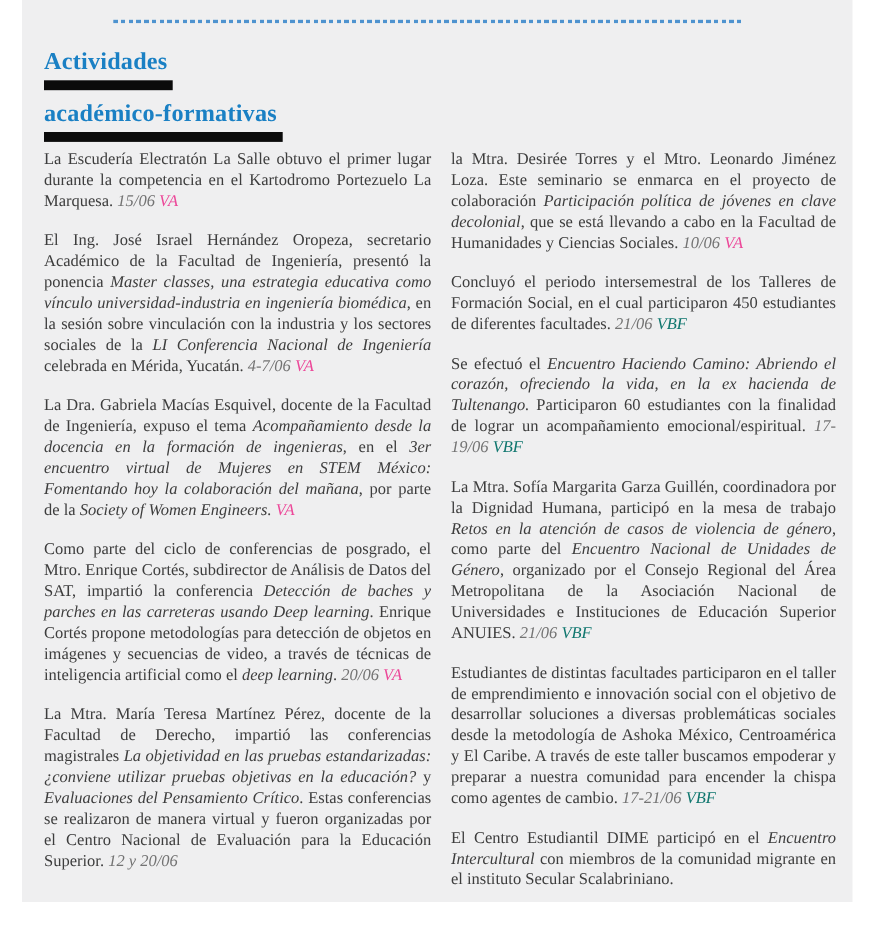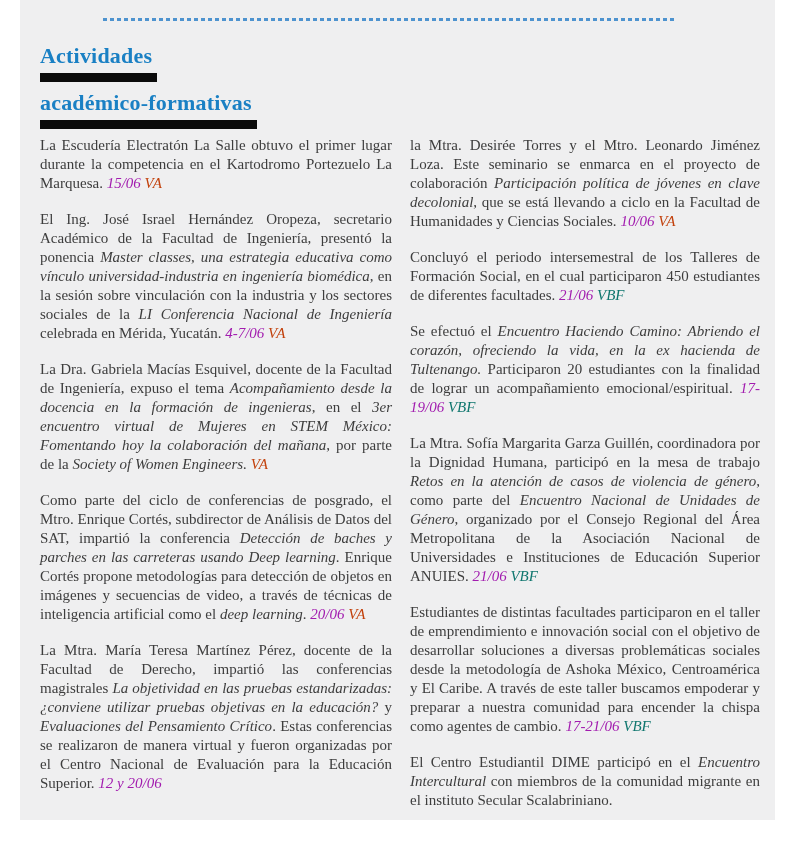--- a/index.html
+++ b/index.html
@@ -33,23 +33,23 @@
   .col{
     position:absolute;top:136px;
     text-align:justify;
     color:#3d3d3d;
     font-size:15px;line-height:19px;
   }
   .col-left{left:40px;width:352px;}
   .col-right{left:410px;width:350px;}
   .para{margin:0 0 17px 0;}
   .it{font-style:italic;}
-  .date{font-style:italic;color:#a21caf;}
+  .date{font-style:italic;color:#737373;}
   .tag{font-style:italic;}
-  .tag-VA{color:#c2410c;}
+  .tag-VA{color:#ec4899;}
   .tag-VBF{color:#0f766e;}
   .bottom-strip{
     position:absolute;left:20px;top:838px;
     width:755px;height:6px;background:#dcdcdc;
   }
 </style>
 </head>
 <body>
 
 <div class="page">
@@ -68,22 +68,22 @@
   </div>
 
   <div class="col col-left">
       <p class="para"><span>La Escudería Electratón La Salle obtuvo el primer lugar durante la competencia en el Kartodromo Portezuelo La Marquesa. </span><span class="date">15/06</span> <span class="tag tag-VA">VA</span></p>
       <p class="para"><span>El Ing. José Israel Hernández Oropeza, secretario Académico de la Facultad de Ingeniería, presentó la ponencia </span><span class="it">Master classes, una estrategia educativa como vínculo universidad-industria en ingeniería biomédica</span><span>, en la sesión sobre vinculación con la industria y los sectores sociales de la </span><span class="it">LI Conferencia Nacional de Ingeniería</span><span> celebrada en Mérida, Yucatán. </span><span class="date">4-7/06</span> <span class="tag tag-VA">VA</span></p>
       <p class="para"><span>La Dra. Gabriela Macías Esquivel, docente de la Facultad de Ingeniería, expuso el tema </span><span class="it">Acompañamiento desde la docencia en la formación de ingenieras</span><span>, en el </span><span class="it">3er encuentro virtual de Mujeres en STEM México: Fomentando hoy la colaboración del mañana</span><span>, por parte de la </span><span class="it">Society of Women Engineers.</span><span> </span><span class="tag tag-VA">VA</span></p>
       <p class="para"><span>Como parte del ciclo de conferencias de posgrado, el Mtro. Enrique Cortés, subdirector de Análisis de Datos del SAT, impartió la conferencia </span><span class="it">Detección de baches y parches en las carreteras usando Deep learning</span><span>. Enrique Cortés propone metodologías para detección de objetos en imágenes y secuencias de video, a través de técnicas de inteligencia artificial como el </span><span class="it">deep learning</span><span>. </span><span class="date">20/06</span> <span class="tag tag-VA">VA</span></p>
       <p class="para"><span>La Mtra. María Teresa Martínez Pérez, docente de la Facultad de Derecho, impartió las conferencias magistrales </span><span class="it">La objetividad en las pruebas estandarizadas: ¿conviene utilizar pruebas objetivas en la educación?</span><span> y </span><span class="it">Evaluaciones del Pensamiento Crítico</span><span>. Estas conferencias se realizaron de manera virtual y fueron organizadas por el Centro Nacional de Evaluación para la Educación Superior. </span><span class="date">12 y 20/06</span> </p>
     </div>
   <div class="col col-right">
-      <p class="para"><span>la Mtra. Desirée Torres y el Mtro. Leonardo Jiménez Loza. Este seminario se enmarca en el proyecto de colaboración </span><span class="it">Participación política de jóvenes en clave decolonial</span><span>, que se está llevando a ciclo en la Facultad de Humanidades y Ciencias Sociales. </span><span class="date">10/06</span> <span class="tag tag-VA">VA</span></p>
+      <p class="para"><span>la Mtra. Desirée Torres y el Mtro. Leonardo Jiménez Loza. Este seminario se enmarca en el proyecto de colaboración </span><span class="it">Participación política de jóvenes en clave decolonial</span><span>, que se está llevando a cabo en la Facultad de Humanidades y Ciencias Sociales. </span><span class="date">10/06</span> <span class="tag tag-VA">VA</span></p>
       <p class="para"><span>Concluyó el periodo intersemestral de los Talleres de Formación Social, en el cual participaron 450 estudiantes de diferentes facultades. </span><span class="date">21/06</span> <span class="tag tag-VBF">VBF</span></p>
-      <p class="para"><span>Se efectuó el </span><span class="it">Encuentro Haciendo Camino: Abriendo el corazón, ofreciendo la vida, en la ex hacienda de Tultenango.</span><span> Participaron 20 estudiantes con la finalidad de lograr un acompañamiento emocional/espiritual. </span><span class="date">17-19/06</span> <span class="tag tag-VBF">VBF</span></p>
+      <p class="para"><span>Se efectuó el </span><span class="it">Encuentro Haciendo Camino: Abriendo el corazón, ofreciendo la vida, en la ex hacienda de Tultenango.</span><span> Participaron 60 estudiantes con la finalidad de lograr un acompañamiento emocional/espiritual. </span><span class="date">17-19/06</span> <span class="tag tag-VBF">VBF</span></p>
       <p class="para"><span>La Mtra. Sofía Margarita Garza Guillén, coordinadora por la Dignidad Humana, participó en la mesa de trabajo </span><span class="it">Retos en la atención de casos de violencia de género</span><span>, como parte del </span><span class="it">Encuentro Nacional de Unidades de Género</span><span>, organizado por el Consejo Regional del Área Metropolitana de la Asociación Nacional de Universidades e Instituciones de Educación Superior ANUIES. </span><span class="date">21/06</span> <span class="tag tag-VBF">VBF</span></p>
       <p class="para"><span>Estudiantes de distintas facultades participaron en el taller de emprendimiento e innovación social con el objetivo de desarrollar soluciones a diversas problemáticas sociales desde la metodología de Ashoka México, Centroamérica y El Caribe. A través de este taller buscamos empoderar y preparar a nuestra comunidad para encender la chispa como agentes de cambio. </span><span class="date">17-21/06</span> <span class="tag tag-VBF">VBF</span></p>
       <p class="para"><span>El Centro Estudiantil DIME participó en el </span><span class="it">Encuentro Intercultural</span><span> con miembros de la comunidad migrante en el instituto Secular Scalabriniano. </span> </p>
     </div>
 
   <div class="bottom-strip"></div>
 </div>
 
 </body></html>

